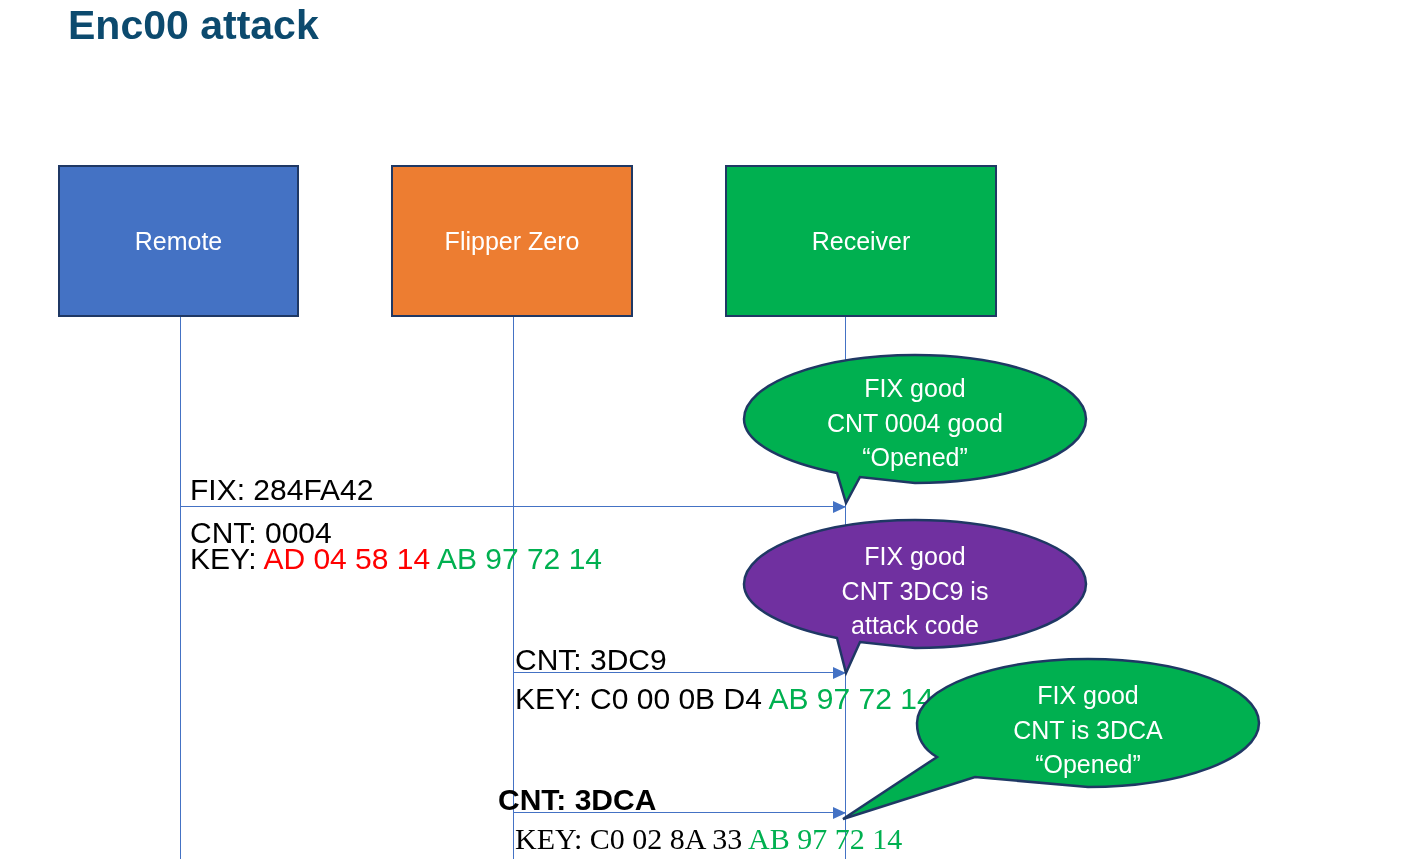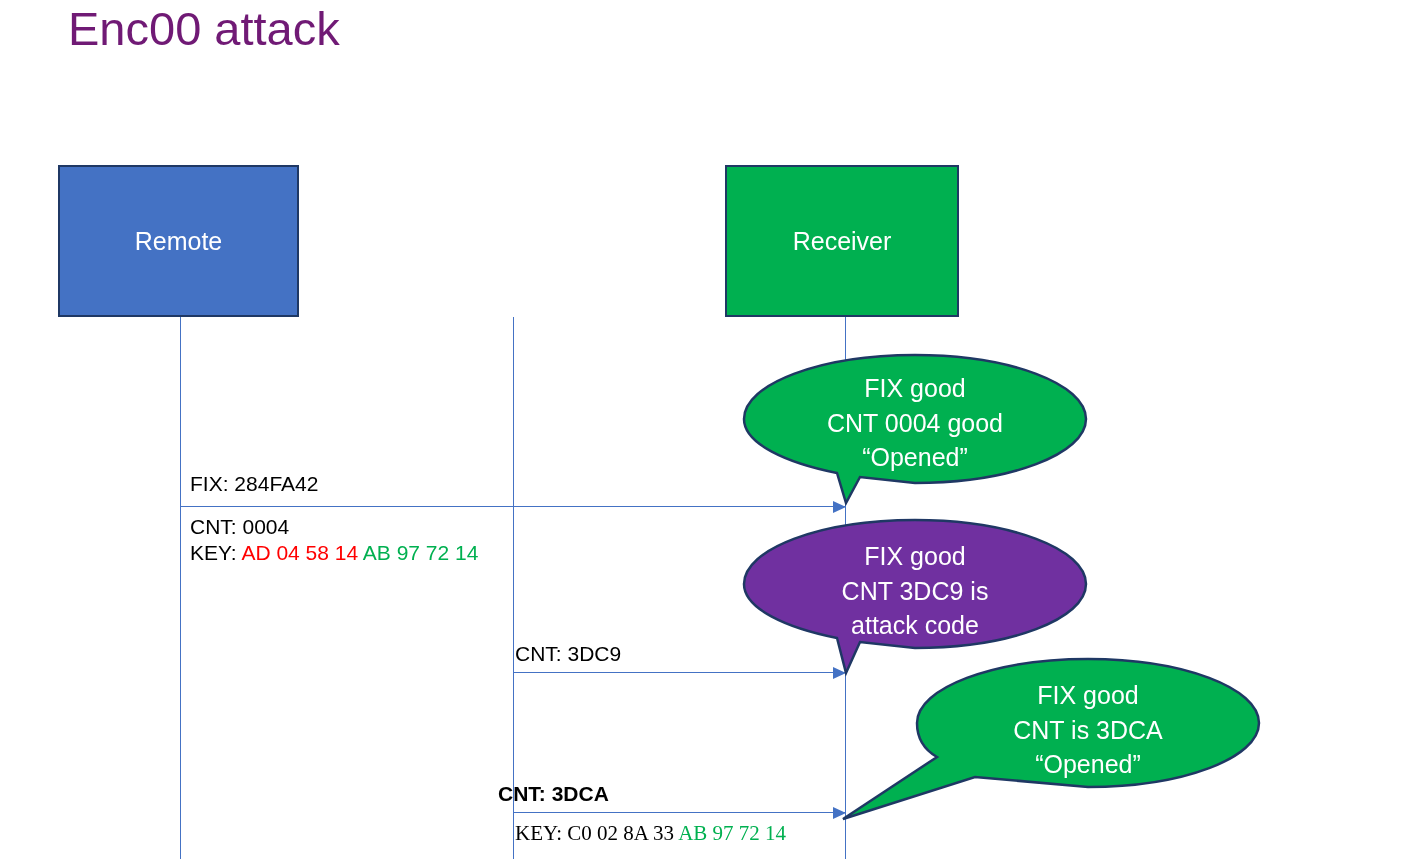--- a/index.html
+++ b/index.html
@@ -16,44 +16,44 @@
     height: 859px;
     background: #ffffff;
     overflow: hidden;
   }
 
   
   #slide-title {
     position: absolute;
     left: 68px;
     top: 2px;
-    font-size: 47px;
-    font-weight: 400;
-    color: #701a75;
+    font-size: 41px;
+    font-weight: 700;
+    color: #0c4a6e;
     letter-spacing: 0px;
     white-space: nowrap;
     line-height: 1.15;
   }
 
   
   .actor-box {
     position: absolute;
     box-sizing: border-box;
     border: 2px solid #1F3864;
     display: flex;
     align-items: center;
     justify-content: center;
     color: #ffffff;
     font-size: 25px;
     font-weight: 400;
     line-height: 1.2;
   }
   #actor-remote   { left: 58px;  top: 165px; width: 241px; height: 152px; background: #4472C4; }
   #actor-flipper  { left: 391px; top: 165px; width: 242px; height: 152px; background: #ED7D31; }
-  #actor-receiver { left: 725px; top: 165px; width: 234px; height: 152px; background: #00B050; }
+  #actor-receiver { left: 725px; top: 165px; width: 272px; height: 152px; background: #00B050; }
 
   
   .lifeline {
     position: absolute;
     width: 0;
     border-left: 1.6px solid #4472C4;
   }
   #lifeline-remote   { left: 180px; top: 317px; height: 542px; }
   #lifeline-flipper  { left: 513px; top: 317px; height: 542px; }
   #lifeline-receiver { left: 845px; top: 317px; height: 542px; }
@@ -73,21 +73,21 @@
     top: -6.5px;
     right: -1px;
   }
   #arrow-1 { left: 181px; top: 506px; width: 664px; }
   #arrow-2 { left: 514px; top: 672px; width: 331px; }
   #arrow-3 { left: 514px; top: 812px; width: 331px; }
 
   
   .msg-text {
     position: absolute;
-    font-size: 21px;
+    font-size: 30px;
     color: #000000;
     white-space: nowrap;
     line-height: 1.25;
   }
   #msg-fix   { left: 190px; top: 471px; }
   #msg-cnt1  { left: 190px; top: 514px; }
   #msg-key1  { left: 190px; top: 540px; }
   #msg-cnt2  { left: 515px; top: 641px; }
   #msg-key2  { left: 515px; top: 680px; }
   #msg-cnt3  { left: 498px; top: 781px; font-weight: bold; }
@@ -127,20 +127,23 @@
 </head>
 <body>
 
 <div id="slide">
 
   <div id="slide-title">Enc00 attack</div>
 
   <div class="actor-box" id="actor-remote">
     <span>Remote</span>
   </div>
+  <div class="actor-box" id="actor-flipper">
+    <span>Flipper Zero</span>
+  </div>
   <div class="actor-box" id="actor-receiver">
     <span>Receiver</span>
   </div>
 
   <div class="lifeline" id="lifeline-remote"></div>
   <div class="lifeline" id="lifeline-flipper"></div>
   <div class="lifeline" id="lifeline-receiver"></div>
 
   <div class="msg-arrow" id="arrow-1">
     <span class="arrow-head"></span>
@@ -152,20 +155,23 @@
     <span class="arrow-head"></span>
   </div>
 
   <div class="msg-text" id="msg-fix">FIX: 284FA42</div>
   <div class="msg-text" id="msg-cnt1">CNT: 0004</div>
   <div class="msg-text" id="msg-key1">
     <span>KEY: </span><span class="hex-red">AD 04 58 14</span><span> </span><span class="hex-green">AB 97 72 14</span>
   </div>
 
   <div class="msg-text" id="msg-cnt2">CNT: 3DC9</div>
+  <div class="msg-text" id="msg-key2">
+    <span>KEY: C0 00 0B D4 </span><span class="hex-green">AB 97 72 14</span>
+  </div>
 
   <div class="msg-text" id="msg-cnt3">CNT: 3DCA</div>
   <div class="msg-text" id="msg-key3">
     <span>KEY: C0 02 8A 33 </span><span class="hex-green">AB 97 72 14</span>
   </div>
 
   <div class="callout" id="callout-1">
     <svg width="346" height="160" viewBox="0 0 346 160">
       <path d="M173 2 C 268 2 344 31 344 66 C 344 101 268 130 173 130 L 118 124 L 104 150 L 95 120 C 45 110 2 91 2 66 C 2 31 78 2 173 2 Z" fill="#00B050" stroke="#1F3864" stroke-width="2.5"></path>
     </svg>

